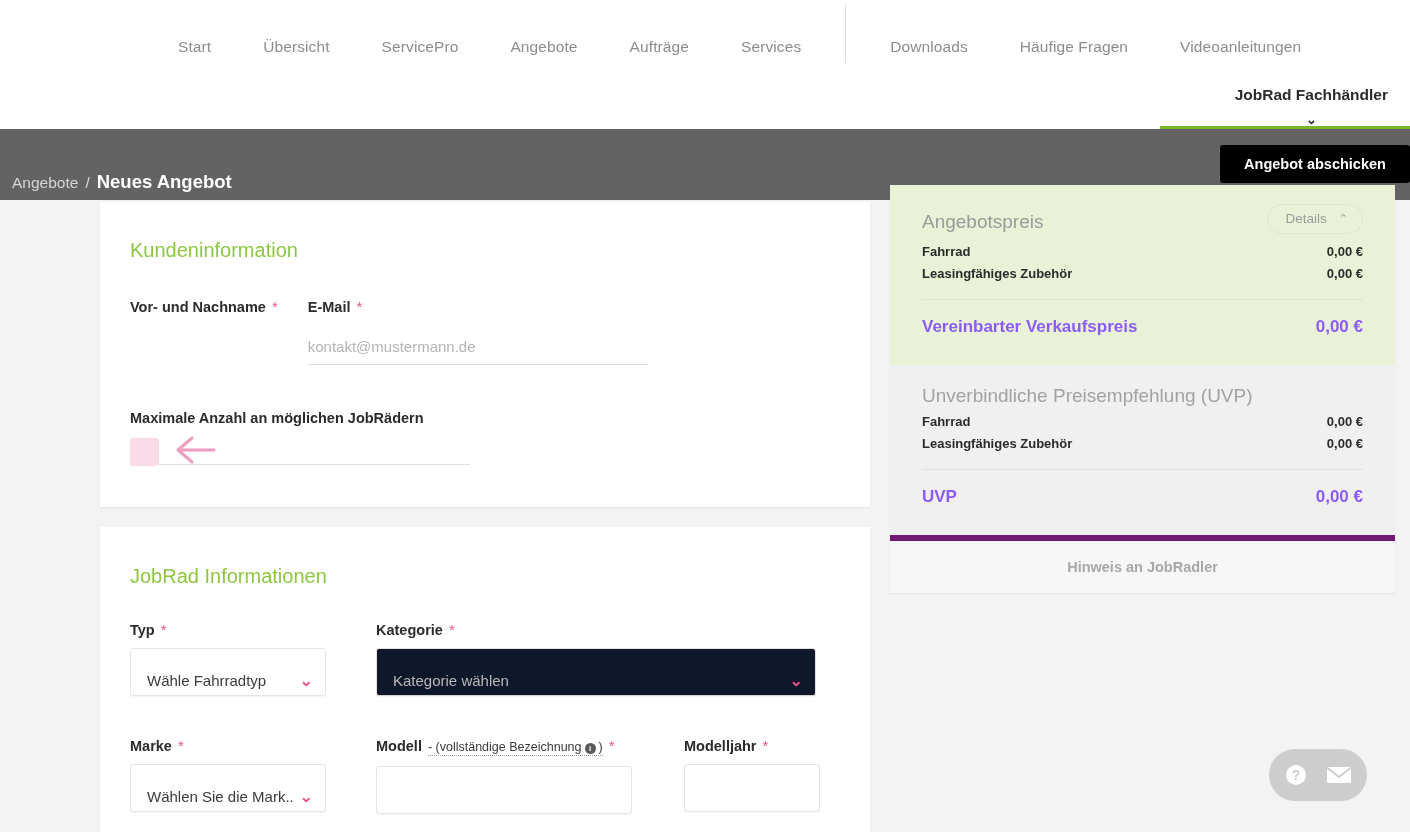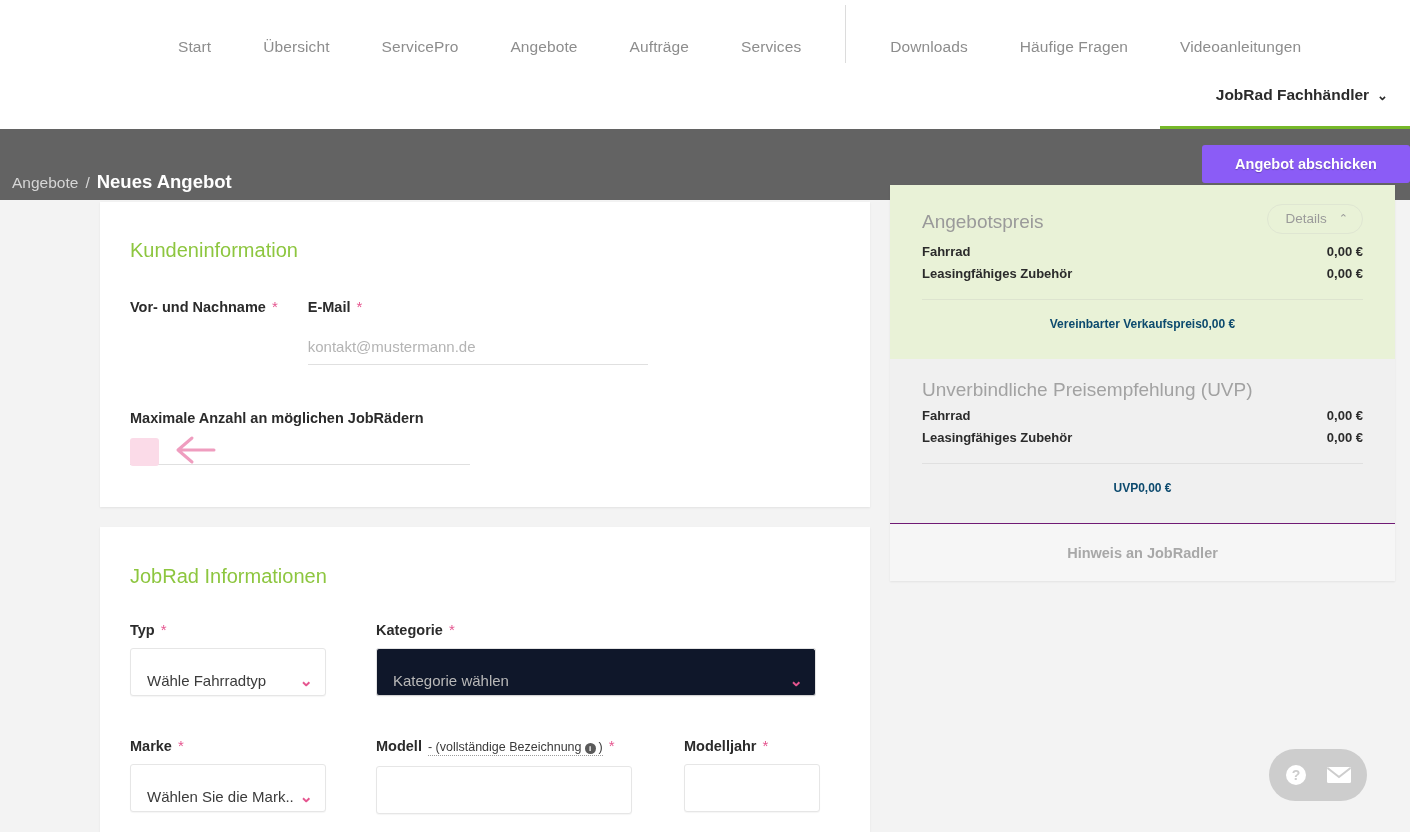--- a/index.html
+++ b/index.html
@@ -33,20 +33,21 @@
   .nav-divider {
     width: 1px; height: 58px; background: #dcdcdc;
     margin: 0 12px; position: relative; top: -13px;
   }
 
   .account {
     position: absolute; right: 22px; top: 86px;
     display: flex; align-items: center; gap: 8px;
     color: #2b2b2b; font-size: 15.5px; font-weight: bold;
     cursor: pointer;
+    flex-direction: column;
   }
   .account .caret { font-size: 13px; font-weight: bold; }
   .account-underline {
     position: absolute; left: 1160px; top: 126px; width: 250px; height: 4px;
     background: #76b82a;
   }
 
   
   .crumbbar {
     position: absolute; left: 0; top: 129px; width: 1410px; height: 71px;
@@ -57,22 +58,22 @@
     font-size: 15.5px; color: #d6d6d6;
     transform: translateY(-50%);
     display: flex; align-items: baseline; gap: 7px;
   }
   .crumbs a { color: #d6d6d6; text-decoration: none; }
   .crumb-sep { color: #d6d6d6; }
   .crumb-current { color: #ffffff; font-weight: bold; font-size: 18.5px; }
 
   .submit-btn {
     position: absolute; right: 0px; top: 145px;
-    width: 208px; height: 38px;
-    background: #8b5cf6; color: #ffffff;
+    width: 190px; height: 38px;
+    background: #000000; color: #ffffff;
     border: none; border-radius: 3px;
     font-family: "Liberation Sans", sans-serif;
     font-size: 14.5px; font-weight: bold;
     cursor: pointer;
     text-shadow: 0 1px 1px rgba(0,0,0,.25);
   }
 
   
   .form-col { position: absolute; left: 100px; top: 202px; width: 770px; }
 
@@ -208,27 +209,27 @@
 
   .pp-line {
     display: flex; justify-content: space-between; align-items: baseline;
     font-size: 13px; color: #2b2b2b; font-weight: bold;
     padding: 7px 0 0 0;
   }
   .pp-line .amt { font-weight: bold; }
   .pp-sep { height: 1px; background: #dde4cf; margin: 18px 0 0 0; }
   .pp-sep-gray { height: 1px; background: #e0e0e0; margin: 18px 0 0 0; }
   .pp-total {
-    display: flex; justify-content: center; align-items: baseline;
-    font-size: 12px; color: #0c4a6e; font-weight: bold;
+    display: flex; justify-content: space-between; align-items: baseline;
+    font-size: 17px; color: #8b5cf6; font-weight: bold;
     padding: 17px 0 28px 0;
   }
   .pp-gray .pp-head { color: #a2a2a2; padding-top: 20px; }
   .pp-footer {
-    background: #f6f6f6; border-top: 1px solid #701a75;
+    background: #f6f6f6; border-top: 6px solid #701a75;
     height: 58px; display: flex; align-items: center; justify-content: center;
     color: #a8a8a8; font-size: 14.5px; font-weight: bold; cursor: pointer;
   }
 
   
   .help-pill {
     position: absolute; left: 1269px; top: 749px;
     width: 98px; height: 52px; border-radius: 26px;
     background: #cdcdcd;
     display: flex; align-items: center; justify-content: space-around;

